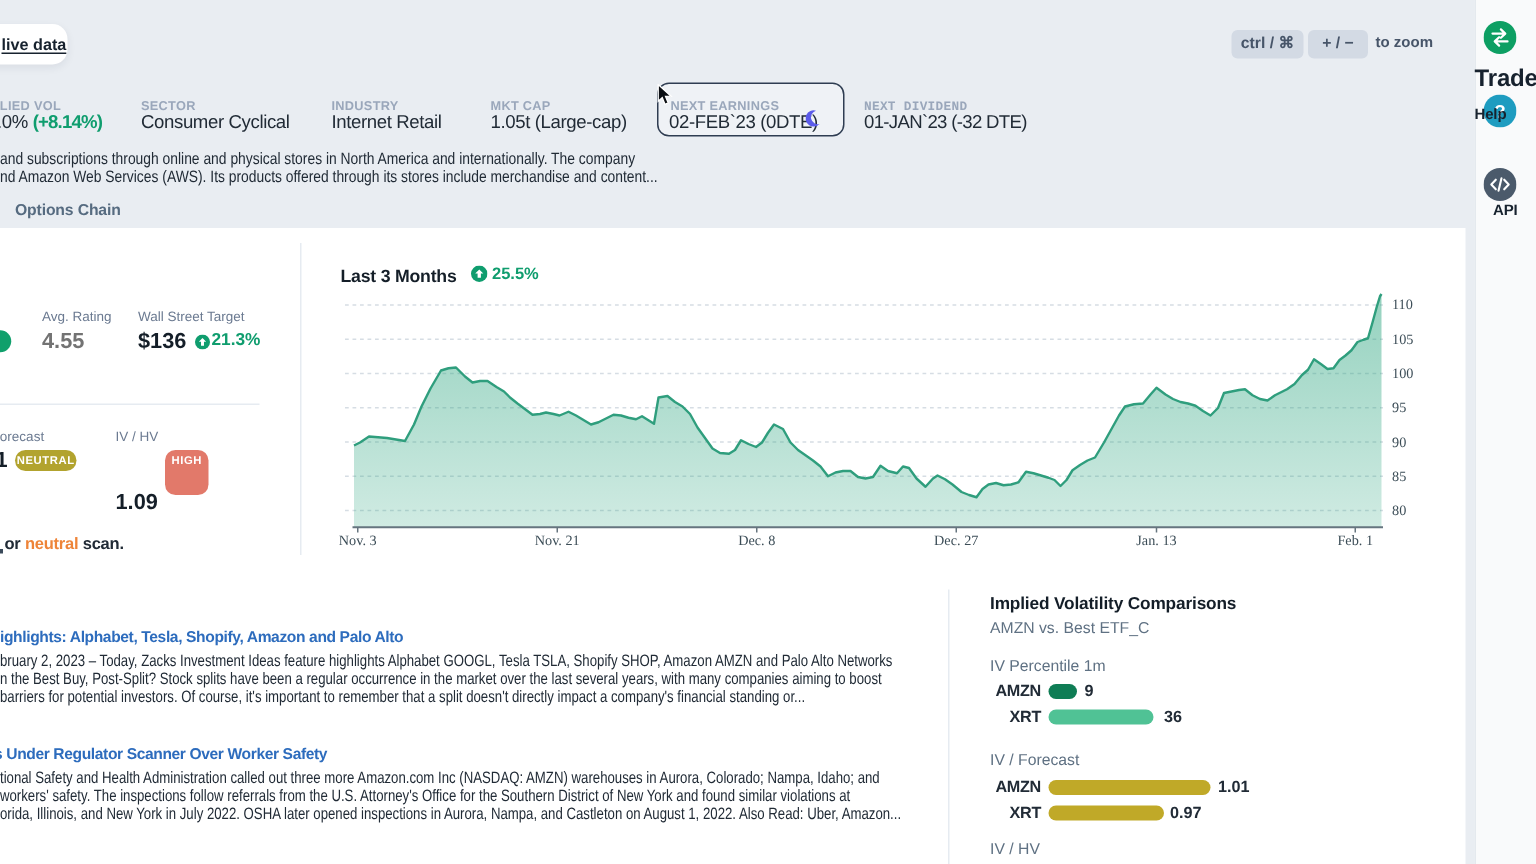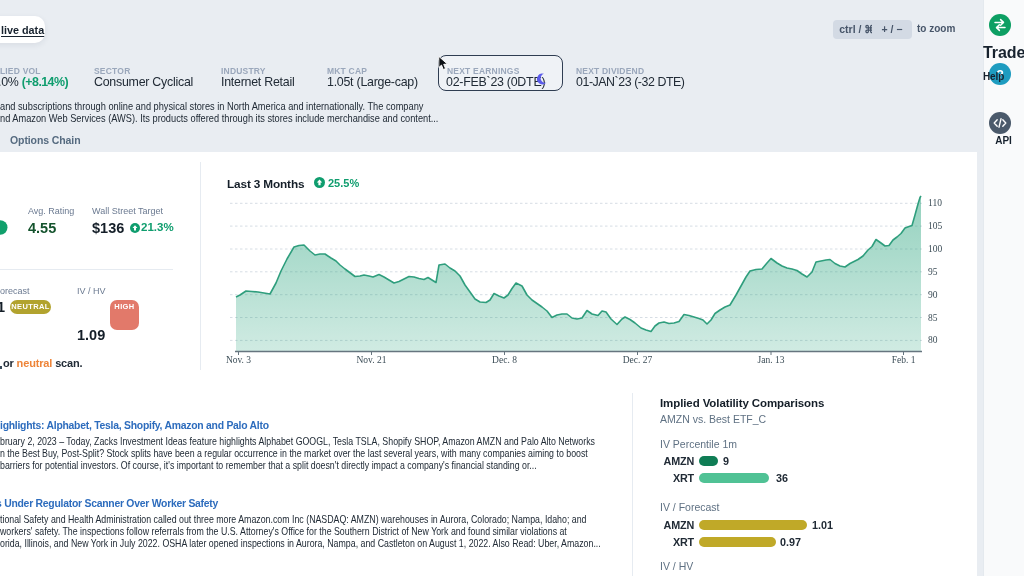--- a/index.html
+++ b/index.html
@@ -30,43 +30,43 @@
   <div class="abs" style="left:327px;top:60px;"><span class="lbl">MKT CAP</span></div>
   <div class="abs" style="left:327px;top:72px;"><span class="val">1.05t (Large-cap)</span></div>
 
   <div class="abs" style="left:438px;top:55px;width:125px;height:36px;border:1.5px solid #2f3d52;border-radius:8px;background:rgba(255,255,255,0.30);"></div>
   <div class="abs" style="left:447px;top:60px;"><span class="lbl">NEXT EARNINGS</span></div>
   <div class="abs" style="left:446px;top:72px;"><span class="val">02-FEB`23 (0DTE)</span></div>
   <svg class="abs" style="left:537px;top:73px;" width="10" height="12" viewBox="0 0 10 12">
     <path d="M7.0,0.8 A5.4,5.4 0 1 0 9.4,9.6 A4.3,4.3 0 0 1 7.0,0.8 Z" fill="#5b5bea"></path>
   </svg>
 
-  <div class="abs" style="left:576px;top:60px;"><span class="lbl">NEXT DIVIDEND</span></div>
+  <div class="abs" style="left:576px;top:60px;font-family:Liberation Mono, monospace;"><span class="lbl">NEXT DIVIDEND</span></div>
   <div class="abs" style="left:576px;top:72px;"><span class="val" style="letter-spacing:-0.45px;">01-JAN`23 (-32 DTE)</span></div>
 
   <div class="abs" style="left:0px;top:100px;font-size:11px;color:#212b36;line-height:12.3px;white-space:nowrap;transform:scaleX(0.84);transform-origin:0 0;">and subscriptions through online and physical stores in North America and internationally. The company<br>nd Amazon Web Services (AWS). Its products offered through its stores include merchandise and content...</div>
 
   <div class="abs" style="left:10px;top:134px;font-size:10.5px;font-weight:700;color:#566b80;letter-spacing:-0.1px;">Options Chain</div>
 
-  <div class="abs" style="left:821px;top:20px;width:48px;height:19px;background:#d3dae4;border-radius:4px;text-align:center;line-height:19px;font-size:10.5px;font-weight:600;color:#475569;margin-left:12px;">ctrl / ⌘</div>
+  <div class="abs" style="left:821px;top:20px;width:48px;height:19px;background:#d3dae4;border-radius:4px;text-align:center;line-height:19px;font-size:10.5px;font-weight:600;color:#475569;">ctrl / ⌘</div>
   <div class="abs" style="left:872px;top:20px;width:40px;height:19px;background:#d3dae4;border-radius:4px;text-align:center;line-height:19px;font-size:10.5px;font-weight:600;color:#475569;">+ / −</div>
   <div class="abs" style="left:917px;top:23px;font-size:10px;font-weight:600;color:#475569;">to zoom</div>
 </div>
 
 <svg class="abs" style="left:438px;top:56px;z-index:50;" width="12" height="15" viewBox="0 0 12 15">
   <path d="M0.8,0.4 L0.8,11.5 L3.5,9.1 L5.3,13.5 L7.5,12.6 L5.7,8.3 L9.4,8.1 Z" fill="#0b0f14" stroke="#ffffff" stroke-width="0.9"></path>
 </svg>
 
 <div class="abs" style="left:0;top:152px;width:977px;height:424px;background:#ffffff;"></div>
 
 <svg class="abs" style="left:0;top:220px;" width="9" height="16" viewBox="0 0 9 16">
   <circle cx="0.2" cy="7.5" r="7.3" fill="#10a06c"></circle>
 </svg>
 <div class="abs" style="left:28px;top:206px;font-size:9px;color:#6b7a91;font-weight:500;">Avg. Rating</div>
-<div class="abs" style="left:28px;top:220px;font-size:14.5px;font-weight:700;color:#14532d;">4.55</div>
+<div class="abs" style="left:28px;top:220px;font-size:14.5px;font-weight:700;color:#737373;">4.55</div>
 <div class="abs" style="left:92px;top:206px;font-size:9px;color:#6b7a91;font-weight:500;">Wall Street Target</div>
 <div class="abs" style="left:92px;top:220px;font-size:14.5px;font-weight:700;color:#141e28;">$136</div>
 <svg class="abs" style="left:130px;top:223px;" width="10" height="10" viewBox="0 0 11 11">
   <circle cx="5.5" cy="5.5" r="5.5" fill="#0f9d6e"></circle>
   <path d="M5.5,2.6 L8.2,5.4 L6.6,5.4 L6.6,8.2 L4.4,8.2 L4.4,5.4 L2.8,5.4 Z" fill="#ffffff"></path>
 </svg>
 <div class="abs" style="left:141px;top:221px;font-size:11.5px;font-weight:700;color:#0f9d6e;">21.3%</div>
 
 <div class="abs" style="left:0;top:269px;width:173px;height:1px;background:#e6ebf1;"></div>
 

